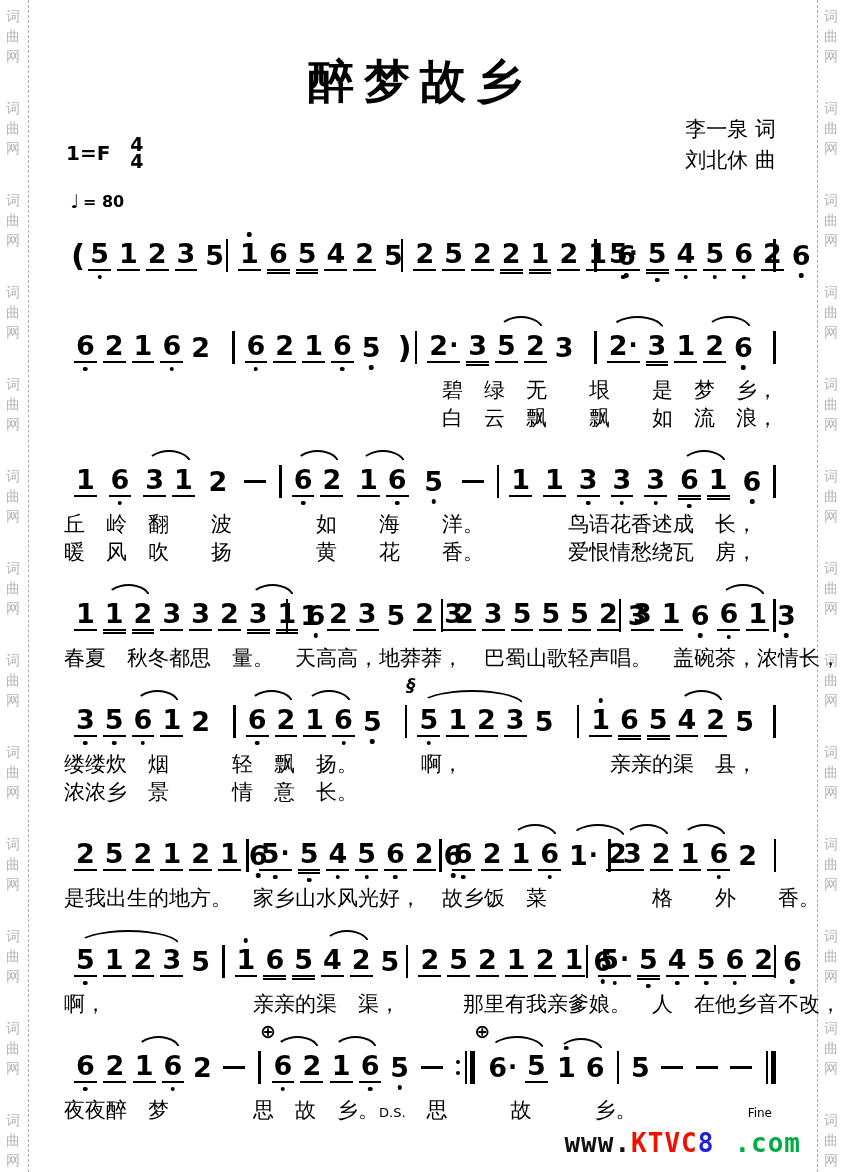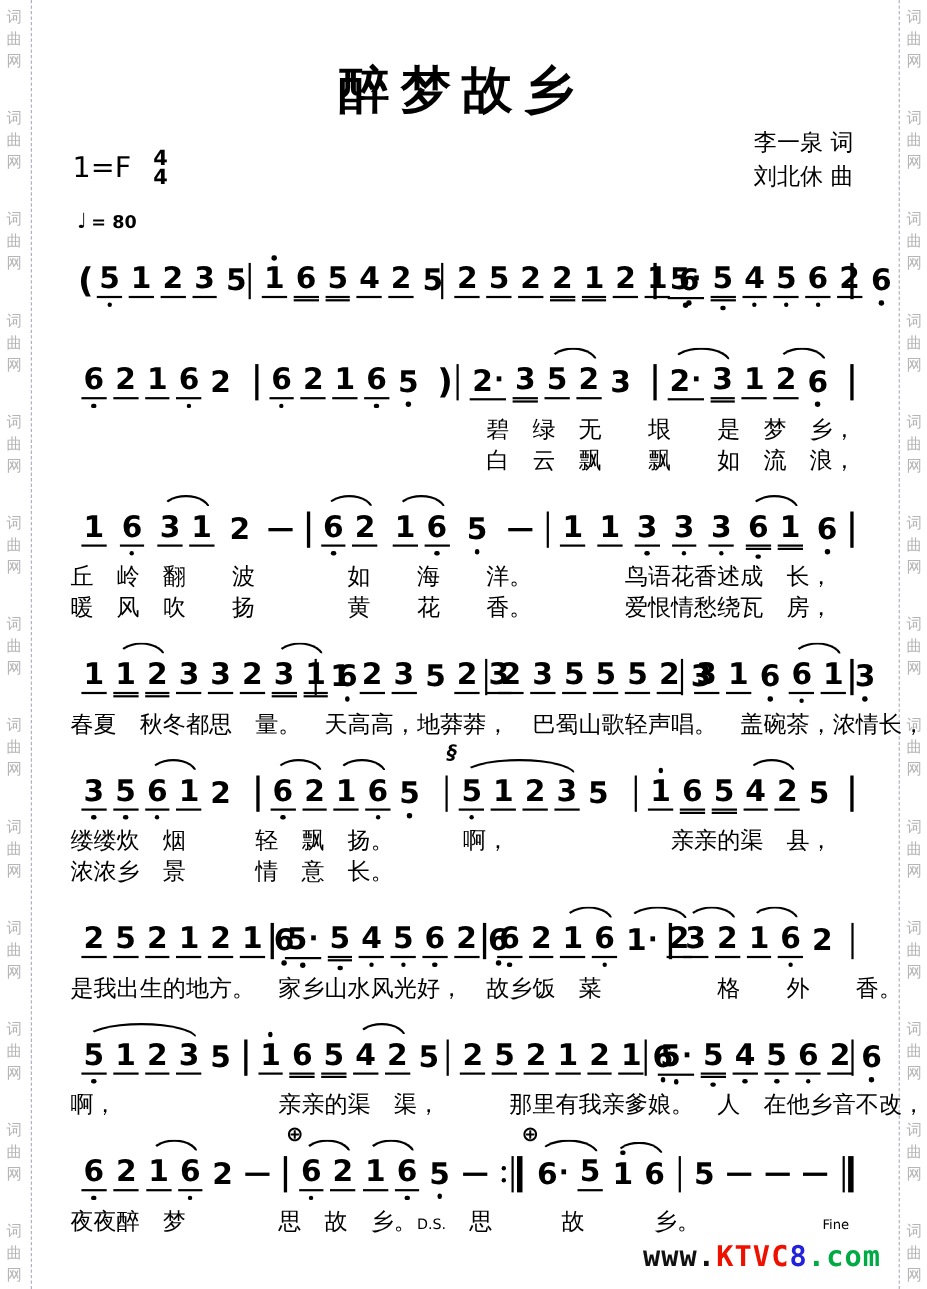--- a/index.html
+++ b/index.html
@@ -10,21 +10,21 @@
   .vline.l{left:28px;} .vline.r{left:817px;}
   .wmcol{position:absolute;top:6px;bottom:0;width:18px;color:#b5b5b5;font-size:14px;overflow:hidden;}
   .wmcol.l{left:4px;} .wmcol.r{left:822px;}
   .wm-group{margin-bottom:32px;}
   .wm-ch{display:block;line-height:20px;text-align:center;}
   
   .content{position:absolute;left:64px;top:0;width:712px;}
   .title{margin:50px 0 0 0;text-align:center;font-size:46px;font-weight:bold;letter-spacing:10px;line-height:62px;}
   .meta{position:relative;height:64px;margin-top:14px;}
   .keytime{position:absolute;left:2px;top:10px;display:flex;align-items:center;gap:20px;}
-  .key{font-size:26px;font-weight:normal;}
+  .key{font-size:20px;font-weight:bold;}
   .frac{display:flex;flex-direction:column;text-align:center;font-size:19px;font-weight:bold;line-height:17px;}
   .credits{position:absolute;right:0;top:-12px;text-align:right;font-size:21px;line-height:31px;font-weight:500;}
   .tempo{margin:0 0 6px 6px;font-weight:bold;font-size:16px;display:flex;align-items:center;gap:4px;}
   .tempo .glyph{font-size:19px;}
   
   #score{margin-top:6px;}
   .system{margin-bottom:26px;}
   .sys-gap2{margin-bottom:12px;}
   .notation-row{display:flex;align-items:center;height:58px;padding-top:8px;}
   .measure{display:flex;align-items:center;justify-content:space-between;padding:0 7px;min-width:0;}
@@ -626,14 +626,14 @@
             <span class="fin">
               <span class="bar"></span>
               <span class="bar thick"></span>
             </span>
           </div>
           <div class="lyr"><span>夜夜醉　梦　　　　思　故　乡。</span><span class="ds">D.S.</span><span>　思　　　故　　　乡。</span><span class="fine">Fine</span></div>
         </div>
       </div>
   </div>
 
-  <div class="logo" id="logo"><span style="color: rgb(17, 17, 17);">www.</span><span style="color: rgb(238, 17, 0);">KTVC</span><span style="color: rgb(34, 34, 221);">8</span><span style="color: rgb(0, 170, 68);">.com</span></div>
+  <div class="logo" id="logo"><span style="color: rgb(17, 17, 17);">www.</span><span style="color: rgb(238, 17, 0);">KTVC</span><span style="color: rgb(34, 34, 221);">8</span><span style="color: rgb(0, 170, 68); margin-left: 20px;">.com</span></div>
 </div>
 
 </body></html>

